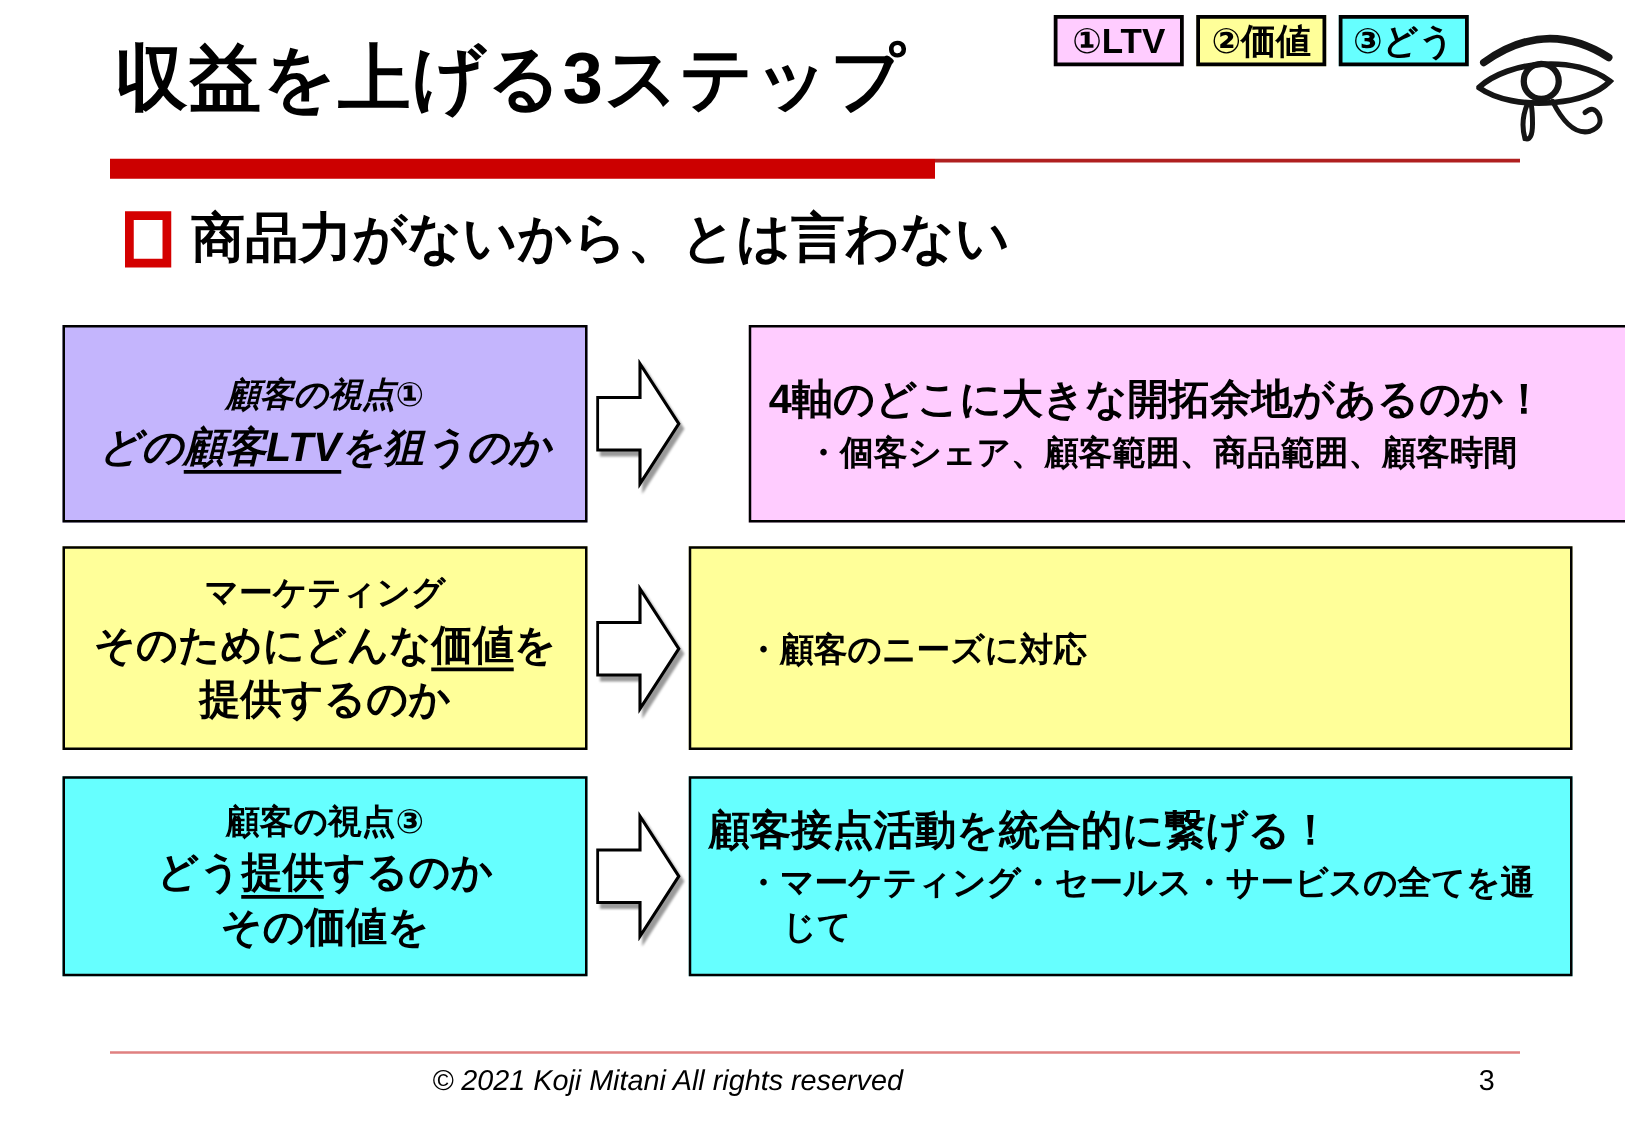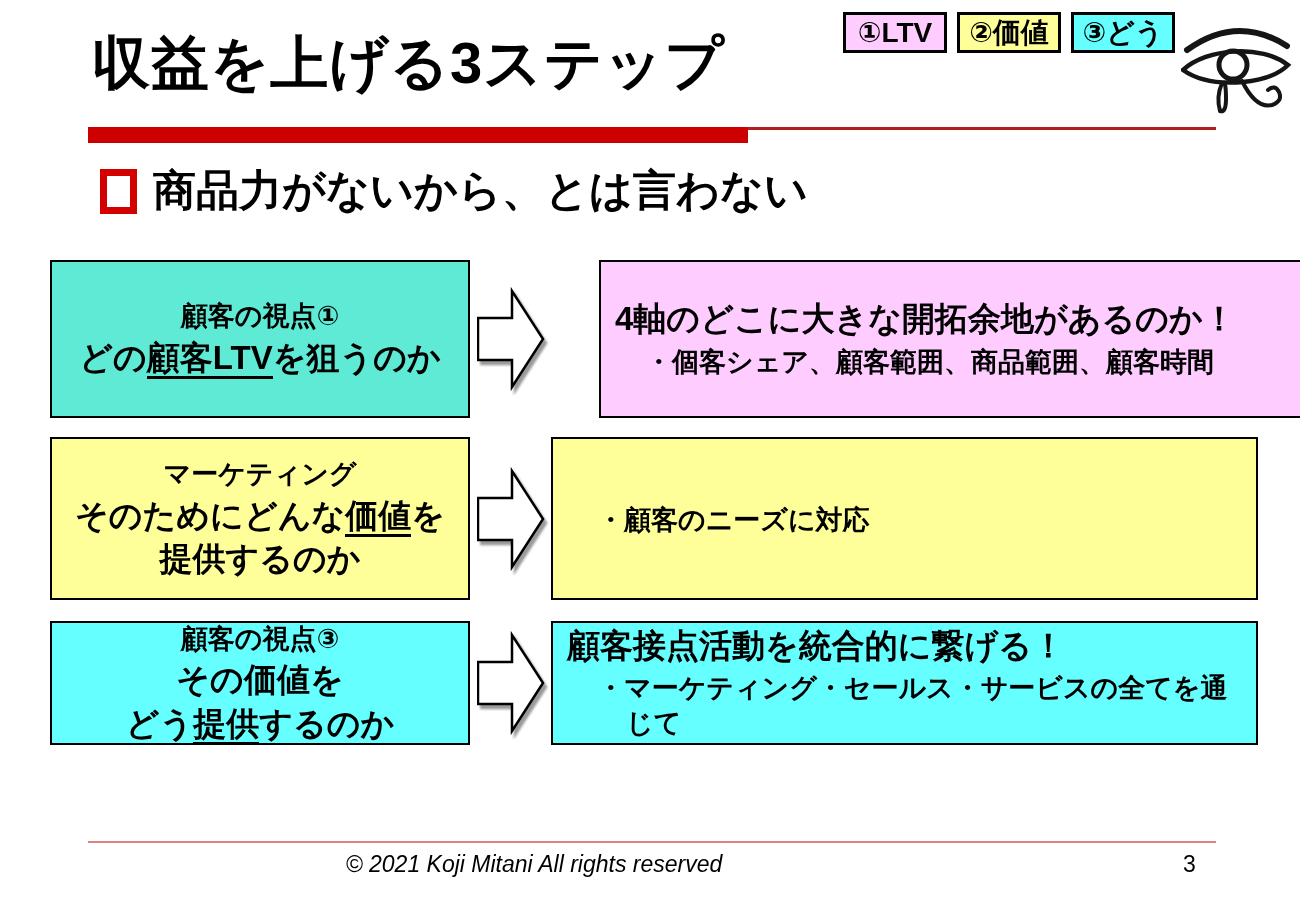--- a/index.html
+++ b/index.html
@@ -33,21 +33,21 @@
   .heading-square{
     box-sizing:border-box;width:37px;height:45px;border:7px solid #d40000;
     background:#fff;margin-right:16px;flex:0 0 auto;
   }
   .heading-text{font-size:43px;font-weight:900;white-space:nowrap;}
 
   
   .flow-row{position:absolute;left:50px;width:1208px;}
   #row1{top:260px;height:158px;}
   #row2{top:437px;height:163px;}
-  #row3{top:621px;height:124px;}
+  #row3{top:621px;height:160px;}
   .box{
     position:absolute;top:0;bottom:0;box-sizing:border-box;border:2.5px solid #000;
     display:flex;flex-direction:column;justify-content:center;
   }
   .box-left{left:0;width:420px;align-items:center;text-align:center;}
   .box-right{left:501px;width:707px;padding:6px 18px 6px 14px;align-items:flex-start;}
   .lb-title{font-size:27px;font-weight:900;line-height:1.4;}
   .lb-line{font-size:33px;font-weight:900;line-height:1.32;white-space:nowrap;}
   .u{border-bottom:3px solid #000;padding-bottom:0px;}
   .rb-headline{font-size:33px;font-weight:900;line-height:1.25;}
@@ -89,21 +89,21 @@
     <path d="M61,63 Q75,91 91,87 Q102,83 98,74 Q94,66 87,72" stroke-width="4"></path>
   </svg>
 </div>
 
 <div class="heading">
   <div class="heading-square"></div>
   <div class="heading-text">商品力がないから、とは言わない</div>
 </div>
 
 <div class="flow-row" id="row1">
-  <div class="box box-left" style="background-color: #5eead4;">
+  <div class="box box-left" style="background-color: #c4b5fd; font-style: italic;">
     <div class="lb-title">顧客の視点①</div>
     <div class="lb-line"><span>どの</span><span class="u">顧客LTV</span><span>を狙うのか</span></div>
   </div>
   <div class="arrow">
     <svg width="68" height="104" viewBox="0 0 68 104">
         <polygon points="1,31 35,31 35,4 66,52 35,100 35,73 1,73"></polygon>
       </svg>
   </div>
   <div class="box box-right" style="background-color: rgb(255, 204, 255); margin-left: 48px;">
     <div class="rb-headline">4軸のどこに大きな開拓余地があるのか！</div>
@@ -123,22 +123,22 @@
       </svg>
   </div>
   <div class="box box-right" style="background-color: rgb(255, 255, 153);">
     <div class="rb-detail">・顧客のニーズに対応</div>
   </div>
 </div>
 
 <div class="flow-row" id="row3">
   <div class="box box-left" style="background-color: rgb(102, 255, 255);">
     <div class="lb-title">顧客の視点③</div>
+    <div class="lb-line"><span>どう</span><span class="u">提供</span><span>するのか</span></div>
     <div class="lb-line"><span>その価値を</span><span class="u"></span><span></span></div>
-    <div class="lb-line"><span>どう</span><span class="u">提供</span><span>するのか</span></div>
   </div>
   <div class="arrow">
     <svg width="68" height="104" viewBox="0 0 68 104">
         <polygon points="1,31 35,31 35,4 66,52 35,100 35,73 1,73"></polygon>
       </svg>
   </div>
   <div class="box box-right" style="background-color: rgb(102, 255, 255);">
     <div class="rb-headline">顧客接点活動を統合的に繋げる！</div>
     <div class="rb-detail">・マーケティング・セールス・サービスの全てを通じて</div>
   </div>

